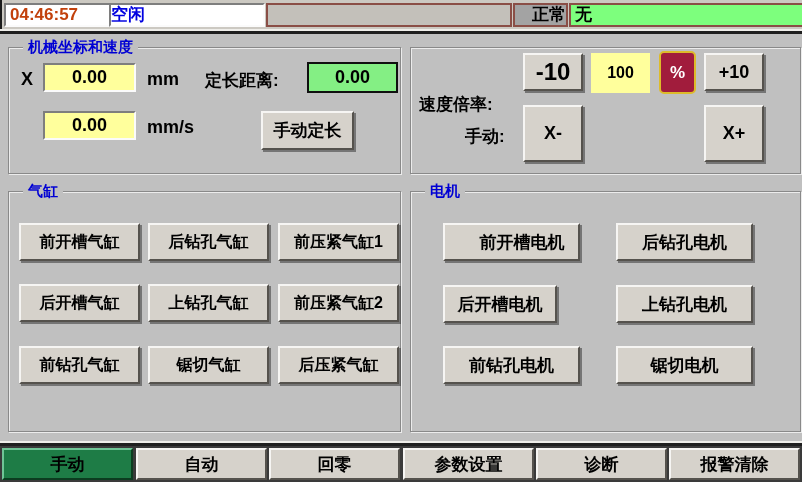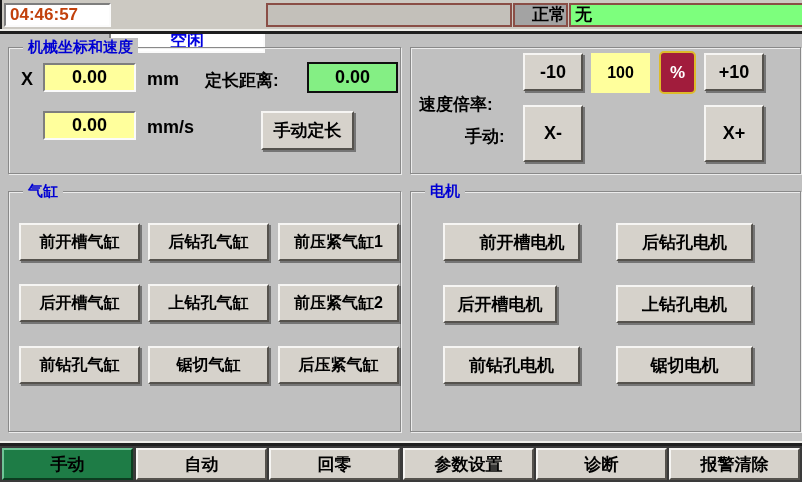--- a/index.html
+++ b/index.html
@@ -11,21 +11,21 @@
     overflow:hidden;
     -webkit-font-smoothing:antialiased;
   }
   #screen{position:absolute;left:0;top:0;width:802px;height:482px;background:#c0c0c0;}
 
   
   .topbar{position:absolute;left:0;top:0;width:802px;height:29px;background:#ccc9c2;border-left:2px solid #1c1c1c;}
   .tb-field{position:absolute;top:3px;height:20px;font-weight:bold;font-size:17px;line-height:20px;}
   .sunken{border:2px solid;border-color:#7e7e7e #fbfbfb #fbfbfb #7e7e7e;background:#ffffff;}
   .tb-time{left:2px;width:99px;padding-left:4px;color:#c2410c;}
-  .tb-mode{left:107px;width:152px;text-align:center;color:#0000e0;margin-top:26px;}
+  .tb-mode{left:107px;width:152px;color:#0000e0;}
   .tb-spacer{left:264px;width:242px;background:#c3c0ba;border:2px solid #8a4e46;}
   .tb-status{left:511px;width:51px;background:#a3a3a3;border:2px solid #8a4e46;text-align:right;color:#000;}
   .tb-alarm{left:567px;width:228px;background:#7dff7d;border:2px solid #8a4e46;padding-left:4px;color:#000;}
   .sep-light{position:absolute;left:0;width:802px;background:#efeeea;}
   .sep-dark{position:absolute;left:0;width:802px;background:#1f1f1f;}
 
   
   .groupbox{
     position:absolute;
     border:1px solid #898989;
@@ -99,21 +99,21 @@
     <div class="lbl" style="left:138px;top:21px;font-size:18px;">mm</div>
     <div class="lbl" style="left:196px;top:21px;font-size:17px;">定长距离:</div>
     <div class="fld" style="left:298px;top:14px;width:91px;height:31px;font-size:18px;background:#84ef84;border:2px solid #101010;">0.00</div>
     <div class="fld sunken yellow" style="left:34px;top:63px;width:93px;height:29px;font-size:18px;">0.00</div>
     <div class="lbl" style="left:138px;top:69px;font-size:18px;">mm/s</div>
     <div class="btn3d" style="left:252px;top:63px;width:93px;height:39px;font-size:17px;">手动定长</div>
   </div>
 
   <div class="groupbox" style="left:410px;top:47px;width:389px;height:125px;">
     <div class="lbl" style="left:8px;top:17px;font-size:17px;margin-top:28px;">速度倍率:</div>
-    <div class="btn3d" style="left:112px;top:5px;width:60px;height:38px;font-size:18px;">-10</div>
+    <div class="btn3d" style="left:112px;top:5px;width:60px;height:38px;font-size:24px;">-10</div>
     <div class="fld yellow" style="left:180px;top:5px;width:59px;height:40px;font-size:16px;">100</div>
     <div class="fld" style="left:248px;top:3px;width:37px;height:43px;font-size:17px;background:#a11c3c;color:#fff;border:2px solid #ddbb2a;border-radius:5px;">%</div>
     <div class="btn3d" style="left:293px;top:5px;width:60px;height:38px;font-size:18px;">+10</div>
     <div class="lbl" style="left:54px;top:77px;font-size:17px;">手动:</div>
     <div class="btn3d" style="left:112px;top:57px;width:60px;height:57px;font-size:18px;">X-</div>
     <div class="btn3d" style="left:293px;top:57px;width:60px;height:57px;font-size:18px;">X+</div>
   </div>
 
   <div class="groupbox" style="left:8px;top:191px;width:391px;height:239px;">
     <div class="group-title" style="left:14px;">气缸</div>

